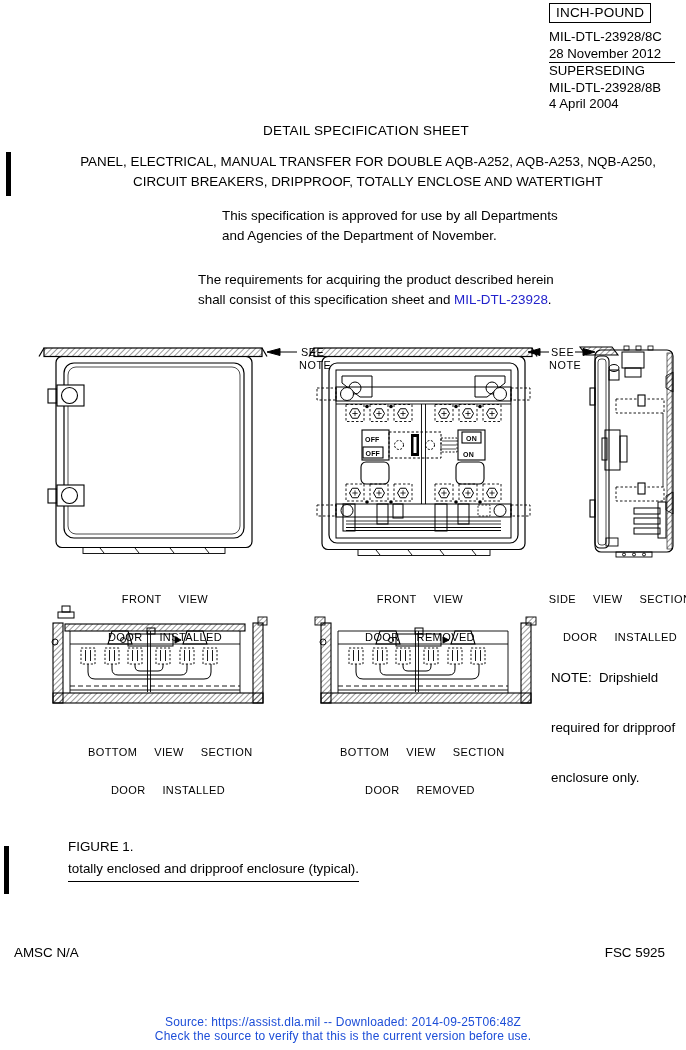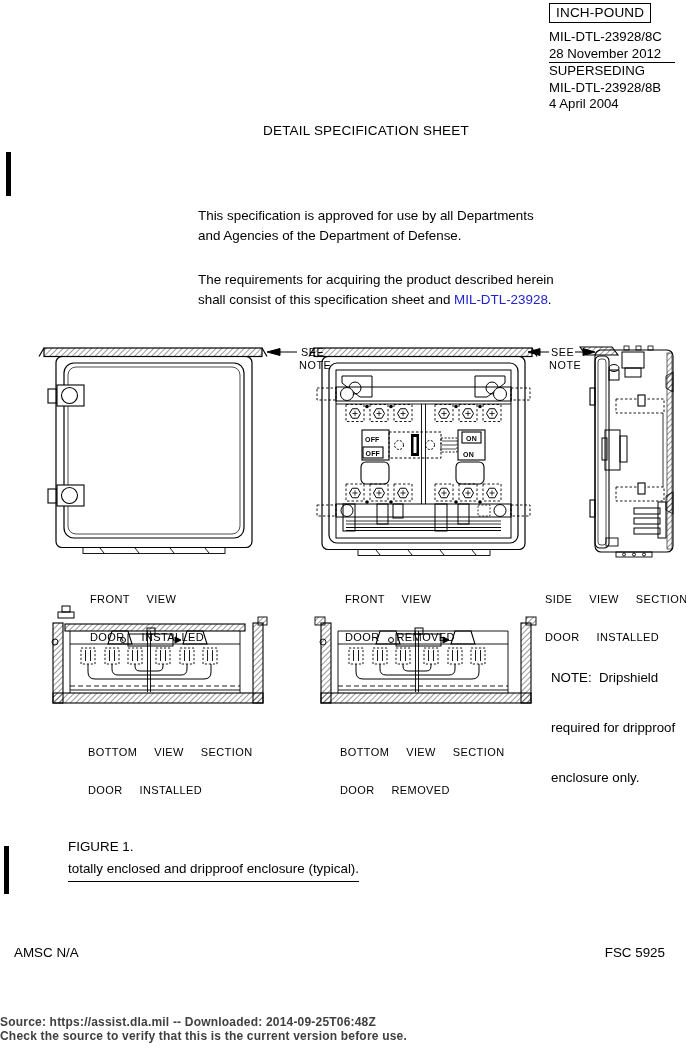--- a/index.html
+++ b/index.html
@@ -9,29 +9,29 @@
   .stamp{left:549px;top:3px;border:1.6px solid #000;padding:1px 6px 2px 6px;
          font-size:13.5px;letter-spacing:0.2px;}
   .docblock{left:549px;top:29px;font-size:13.2px;line-height:16.6px;}
   .docblock .ul span{display:inline-block;border-bottom:1.2px solid #000;
          padding-right:14px;padding-bottom:0px;}
   .heading{left:46px;right:0;top:115px;text-align:center;font-size:13.5px;letter-spacing:0.2px;margin-top:8px;}
   .changebar{width:5px;background:#000;}
   .title{left:50px;right:0;top:152px;text-align:center;font-size:13.4px;line-height:20px;}
   .para{left:198px;top:0;width:370px;font-size:13.4px;line-height:20px;}
   .link{color:#2222cc;cursor:pointer;}
-  .viewlabel{font-size:11px;line-height:12.6px;
+  .viewlabel{text-align:center;font-size:11px;line-height:12.6px;
              letter-spacing:0.4px;word-spacing:5px;white-space:pre;}
   .note{left:551px;top:636px;font-size:13.3px;line-height:16.8px;white-space:pre;}
   .caption{left:68px;top:836px;display:flex;font-size:13.4px;line-height:22px;flex-direction:column;}
   .caption .lbl{white-space:pre;margin-right:11px;}
   .caption .cap-line{display:table;border-bottom:1px solid #000;padding-bottom:1px;margin-bottom:2px;}
   .amsc{left:14px;top:945px;font-size:13.4px;}
   .fsc{right:21px;top:945px;font-size:13.4px;}
-  .source{left:0;right:0;color:#404040;font-weight:bold;
+  .source{left:0;right:0;text-align:center;color:#1d4ed8;font-weight:normal;
           font-size:12px;letter-spacing:0.2px;}
   svg{position:absolute;overflow:visible;}
   svg text{font-family:"Liberation Sans",sans-serif;}
   .cadtext{font-size:10.8px;letter-spacing:0.6px;}
   .cadsmall{font-size:7px;font-weight:bold;letter-spacing:0.2px;}
 </style>
 </head>
 <body>
 
 <div class="page">
@@ -43,24 +43,28 @@
     <div class="ul"><span>28 November 2012</span></div>
     <div>SUPERSEDING</div>
     <div>MIL-DTL-23928/8B</div>
     <div>4 April 2004</div>
   </div>
 
   <div class="heading abs">DETAIL SPECIFICATION SHEET</div>
 
   <div class="changebar abs" style="left:6px;top:152px;height:44px;"></div>
 
-
-  <div class="para abs" style="top:206px;">
+  <div class="title abs">
+    <div>PANEL, ELECTRICAL, MANUAL TRANSFER FOR DOUBLE AQB-A252, AQB-A253, NQB-A250,</div>
+    <div>CIRCUIT BREAKERS, DRIPPROOF, TOTALLY ENCLOSE AND WATERTIGHT</div>
+  </div>
+
+  <div class="para abs" style="top:206px;margin-left:24px;">
     <div>This specification is approved for use by all Departments</div>
-    <div>and Agencies of the Department of Defense.</div>
+    <div>and Agencies of the Department of November.</div>
   </div>
 
   <div class="para abs" style="top:270px;">
     <div>The requirements for acquiring the product described herein</div>
     <div><span>shall consist of this specification sheet and </span><span class="link">MIL-DTL-23928</span><span>.</span></div>
   </div>
 
   <svg style="left:35px;top:342px;" width="275" height="222" viewBox="0 0 275 222">
     <defs>
       <pattern id="p1" width="4" height="4" patternUnits="userSpaceOnUse" patternTransform="rotate(45)">

